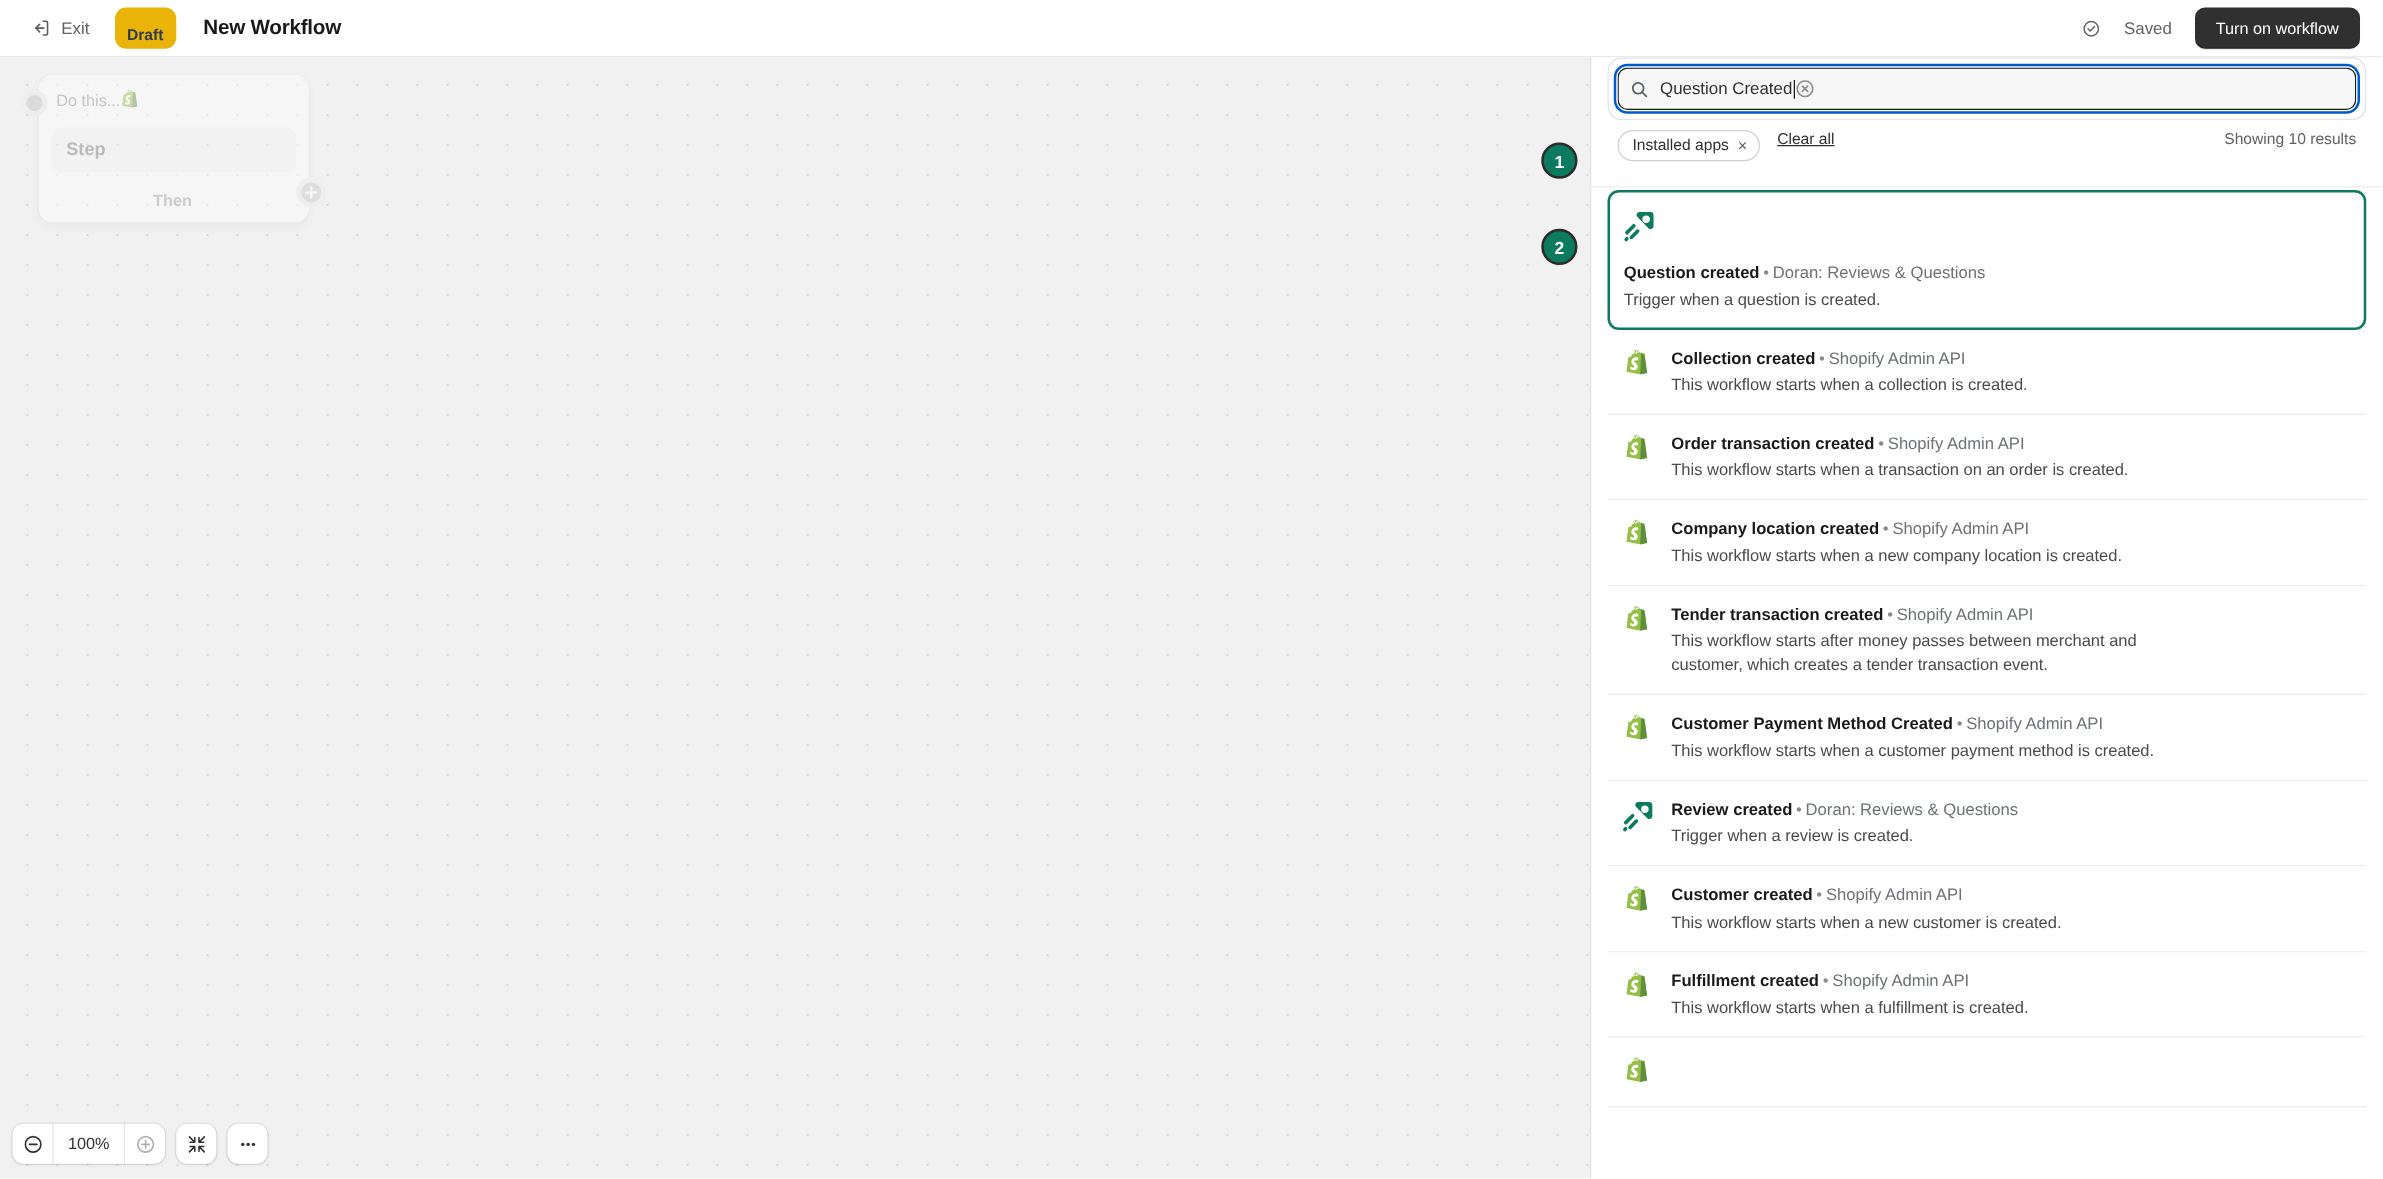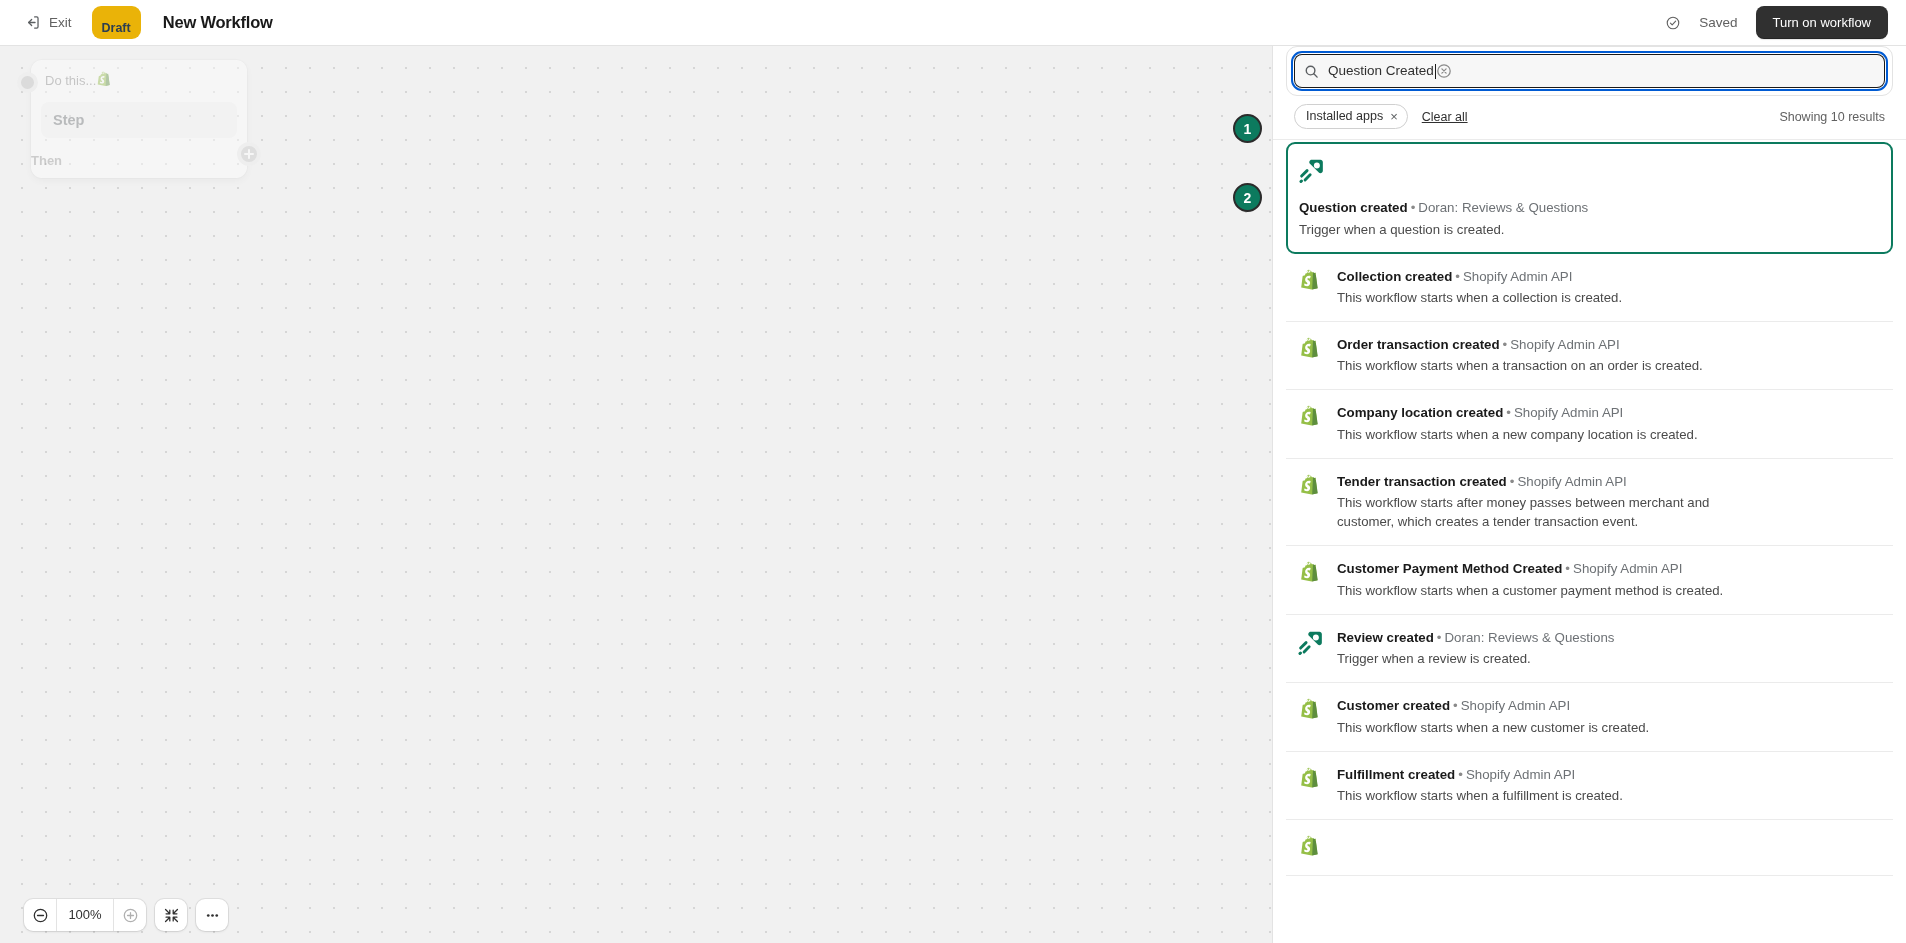--- a/index.html
+++ b/index.html
@@ -72,35 +72,35 @@
     background: #bdbdbd; border: 4px solid #eaeaea;
   }
   .wf-head-label { font-size: 13px; color: #8a8a8a; font-weight: 500; }
   .wf-shop-icon { margin-left: auto; width: 17px; height: 19px; display: block; }
   .wf-step {
     margin: 2px 10px 0; background: #f4f4f4; border-radius: 8px;
     height: 36px; display: flex; align-items: center; padding: 0 12px;
   }
   .wf-step-label { font-size: 14.5px; font-weight: 700; color: #6d7175; }
   .wf-then {
-    display: flex; align-items: center; justify-content: flex-start;
+    display: flex; align-items: center; justify-content: center;
     gap: 8px; padding: 10px 2px 0 0; position: relative; height: 34px;
   }
   .wf-then-label { font-size: 13px; font-weight: 650; color: #9b9b9b; }
   .wf-plus {
     position: absolute; right: -14px; top: 4px;
     width: 24px; height: 24px; border-radius: 50%;
     background: #c4c4c4; border: 4px solid #ececec;
     display: flex; align-items: center; justify-content: center;
   }
   .wf-plus svg { width: 12px; height: 12px; display: block; }
 
   
   .zoom-bar {
-    position: absolute; left: 24px; bottom: 12px;
+    position: absolute; left: 10px; bottom: 12px;
     display: flex; align-items: center; gap: 9px;
   }
   .zoom-group {
     display: flex; align-items: center; background: #ffffff;
     border-radius: 9px; box-shadow: 0 0 0 1px rgba(0,0,0,.07), 0 1px 3px rgba(0,0,0,.08);
     height: 32px; overflow: hidden;
   }
   .zoom-btn {
     width: 32px; height: 32px; display: flex; align-items: center; justify-content: center;
     cursor: pointer; background: transparent; border: none;
@@ -155,22 +155,22 @@
   .caret {
     display: inline-block; width: 1px; height: 15px; background: #1a1a1a;
     vertical-align: -3px; margin-left: 1px;
   }
   .search-clear {
     margin-left: auto; width: 16px; height: 16px; display: block;
     cursor: pointer; color: #8a8a8a; flex: none;
   }
 
   .filter-row {
-    display: flex; align-items: center; gap: 14px;
-    padding: 8px 21px 10px 21px; border-bottom: 1px solid #ebebeb;
+    display: flex; gap: 14px;
+    padding: 8px 21px 20px 21px; border-bottom: 1px solid #ebebeb;
   }
   .chip {
     display: inline-flex; align-items: center; gap: 7px;
     border: 1px solid #d0d0d0; border-radius: 14px;
     padding: 3px 9px 4px 11px; font-size: 12.5px; color: #303030;
     cursor: pointer; background: #ffffff; line-height: 1.3;
   }
   .chip-x { font-size: 13px; color: #5c5f62; line-height: 1; }
   .clear-all {
     font-size: 12.5px; color: #303030; text-decoration: underline; cursor: pointer;

